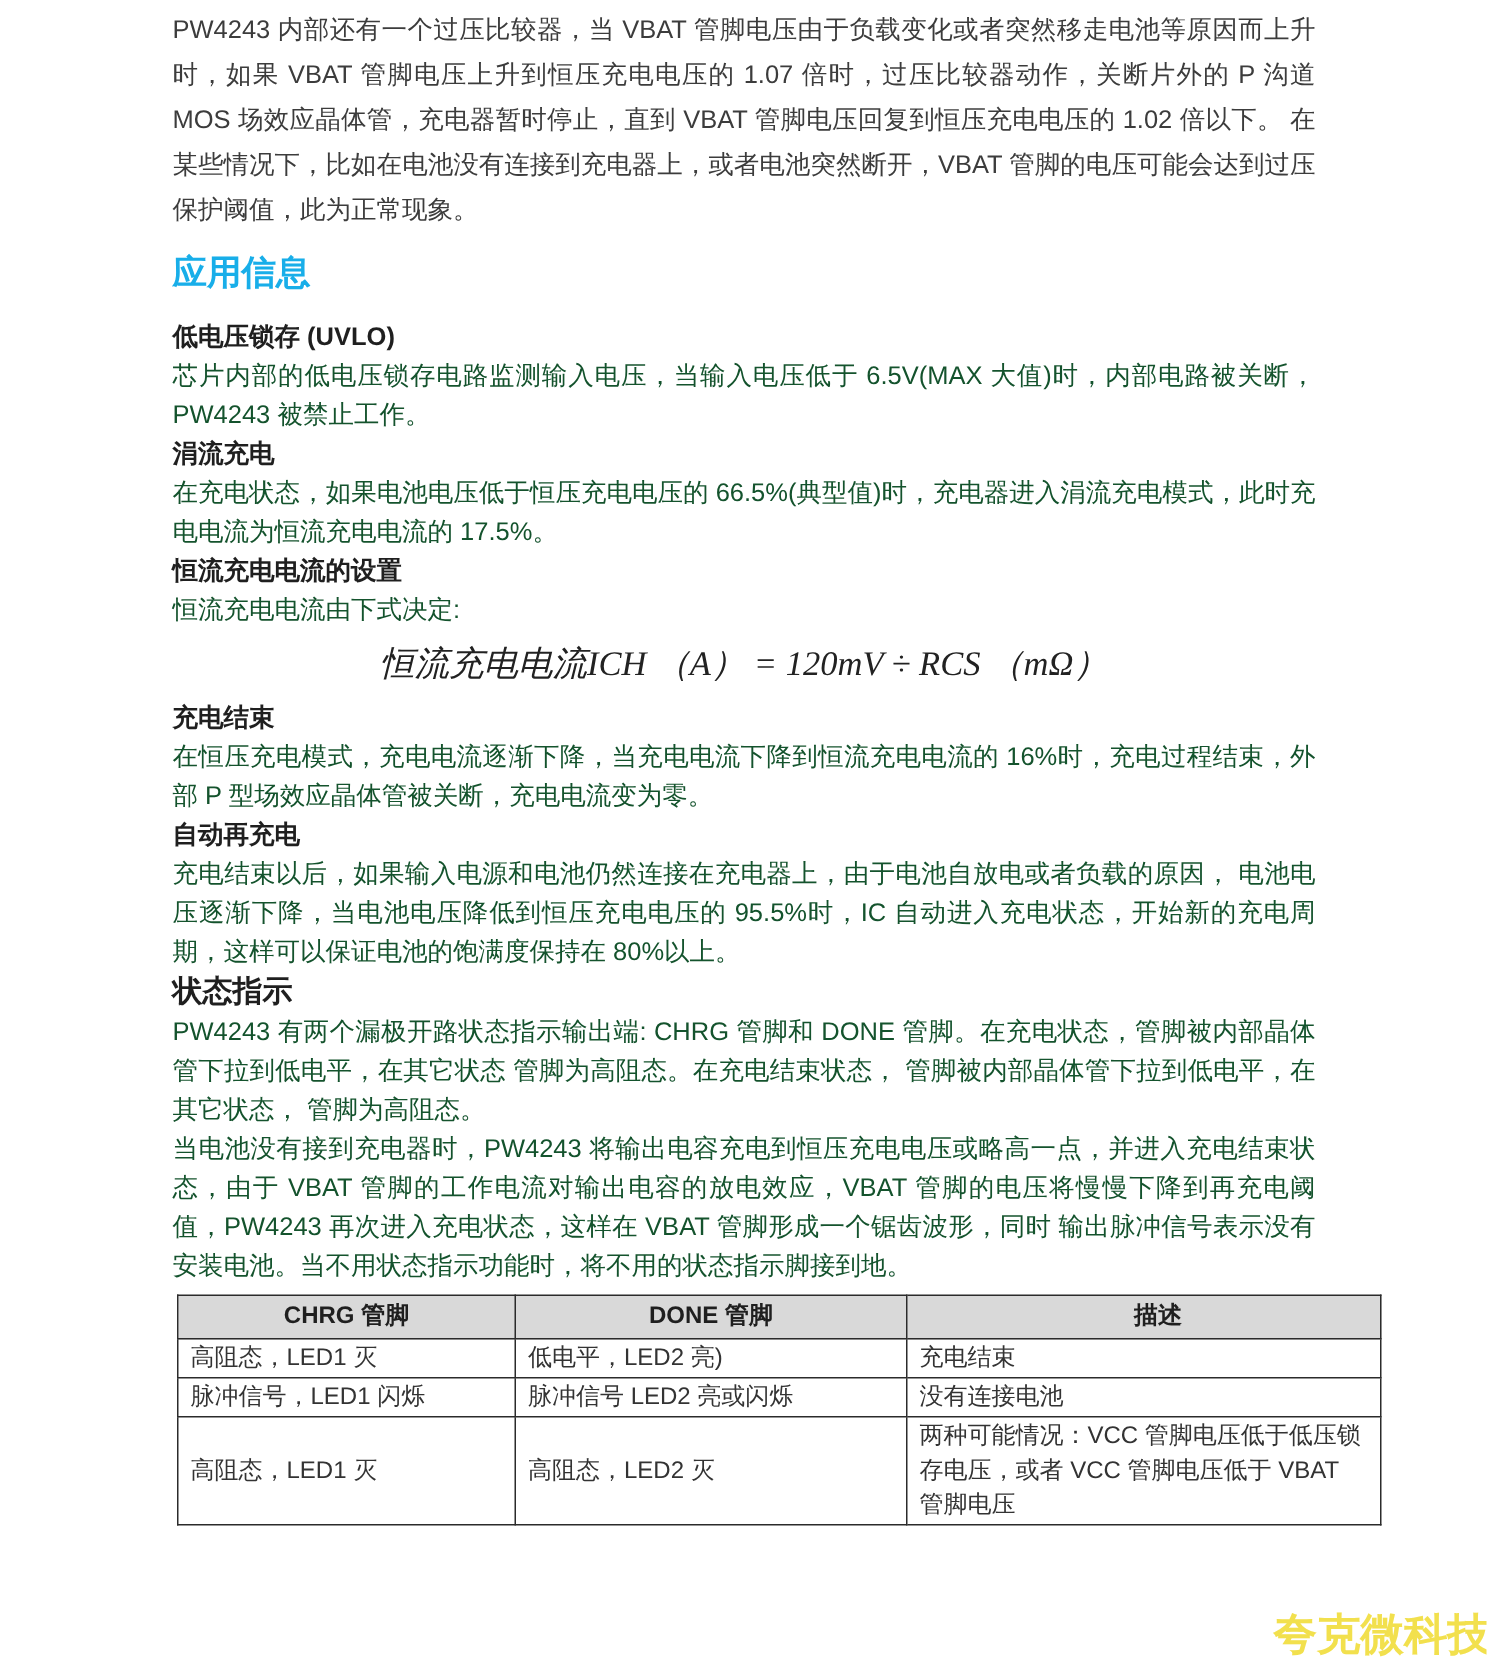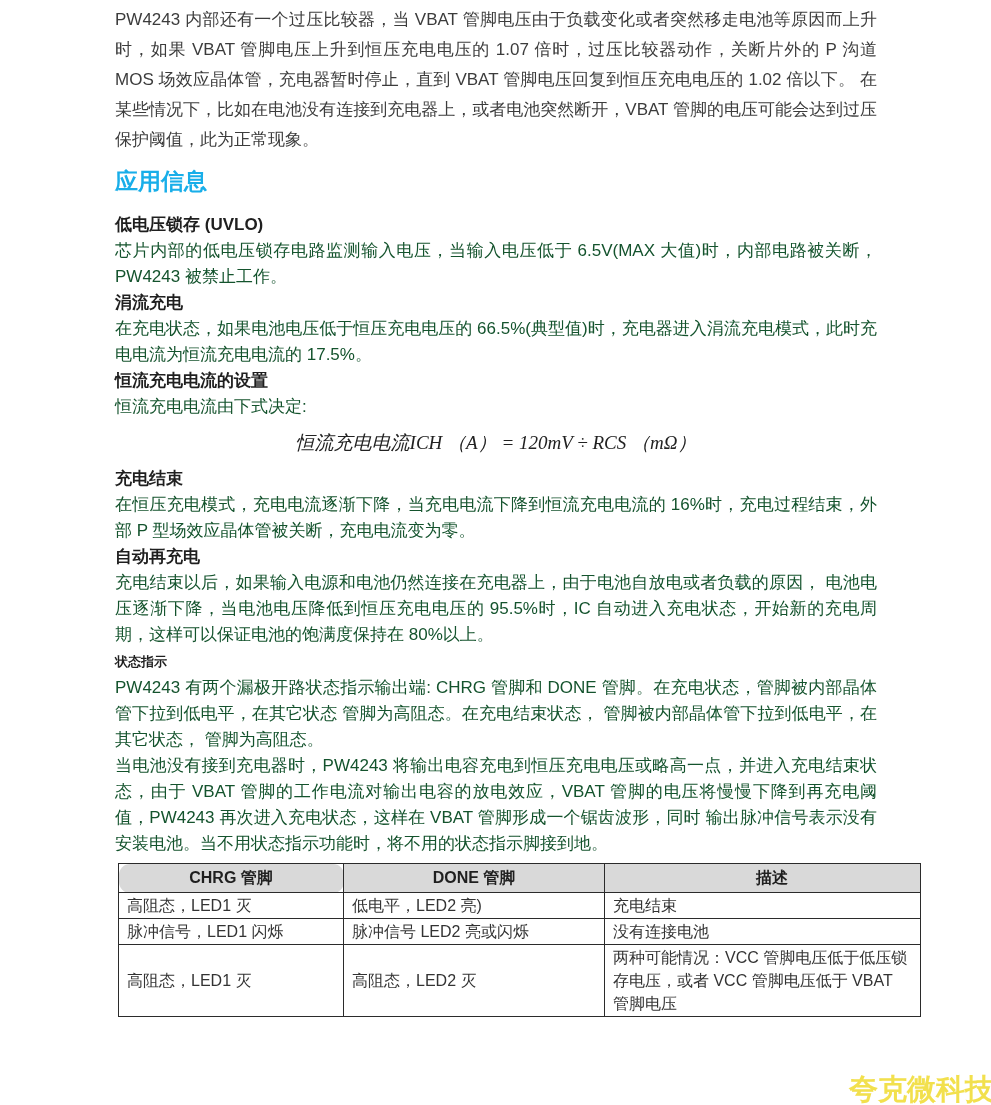--- a/index.html
+++ b/index.html
@@ -32,35 +32,35 @@
     margin: 13px 0 17px 0;
   }
   .sub-heading {
     font-size: 17px;
     font-weight: bold;
     color: #1f1f1f;
     line-height: 26px;
     margin: 0;
   }
   .sub-heading.large {
-    font-size: 13px;
+    font-size: 20px;
     line-height: 27px;
   }
   .body-text {
     font-size: 17px;
     line-height: 26px;
     margin: 0;
     text-align: justify;
     color: #14532d;
   }
   .formula {
     text-align: center;
     font-family: "Liberation Serif", serif;
     font-style: italic;
-    font-size: 19px;
+    font-size: 23px;
     line-height: 26px;
     margin: 10px 0;
     color: #222222;
   }
   .seg-bold { font-weight: bold; }
   table.status-table {
     border-collapse: collapse;
     table-layout: fixed;
     width: 744px;
     margin: 6px 0 0 3px;
@@ -121,21 +121,21 @@
     <h3 class="sub-heading">自动再充电</h3>
     <p class="body-text">充电结束以后，如果输入电源和电池仍然连接在充电器上，由于电池自放电或者负载的原因， 电池电压逐渐下降，当电池电压降低到恒压充电电压的 95.5%时，IC 自动进入充电状态，开始新的充电周期，这样可以保证电池的饱满度保持在 80%以上。</p>
 
     <h3 class="sub-heading large">状态指示</h3>
     <p class="body-text">PW4243 有两个漏极开路状态指示输出端: CHRG 管脚和 DONE 管脚。在充电状态，管脚被内部晶体管下拉到低电平，在其它状态 管脚为高阻态。在充电结束状态， 管脚被内部晶体管下拉到低电平，在其它状态， 管脚为高阻态。</p>
     <p class="body-text">当电池没有接到充电器时，PW4243 将输出电容充电到恒压充电电压或略高一点，并进入充电结束状态，由于 VBAT 管脚的工作电流对输出电容的放电效应，VBAT 管脚的电压将慢慢下降到再充电阈值，PW4243 再次进入充电状态，这样在 VBAT 管脚形成一个锯齿波形，同时 输出脉冲信号表示没有安装电池。当不用状态指示功能时，将不用的状态指示脚接到地。</p>
 
     <table class="status-table">
       <thead>
         <tr>
-          <th class="col-1" style="background-color: rgb(217, 217, 217); border-radius: 11px;">CHRG 管脚</th>
+          <th class="col-1" style="background-color: rgb(217, 217, 217);">CHRG 管脚</th>
           <th class="col-2" style="background-color: rgb(217, 217, 217);">DONE 管脚</th>
           <th class="col-3" style="background-color: rgb(217, 217, 217); padding-left: 25px;">描述</th>
         </tr>
       </thead>
       <tbody>
         <tr>
           <td>高阻态，LED1 灭</td>
           <td>低电平，LED2 亮)</td>
           <td>充电结束</td>
         </tr>

